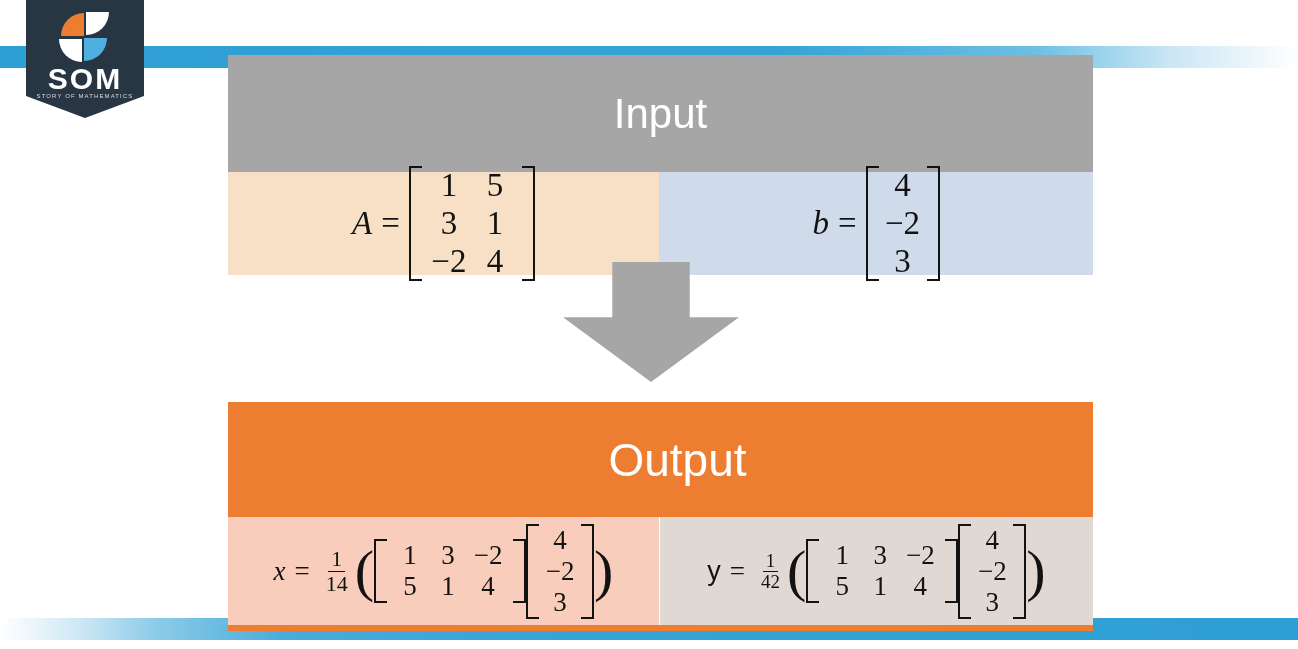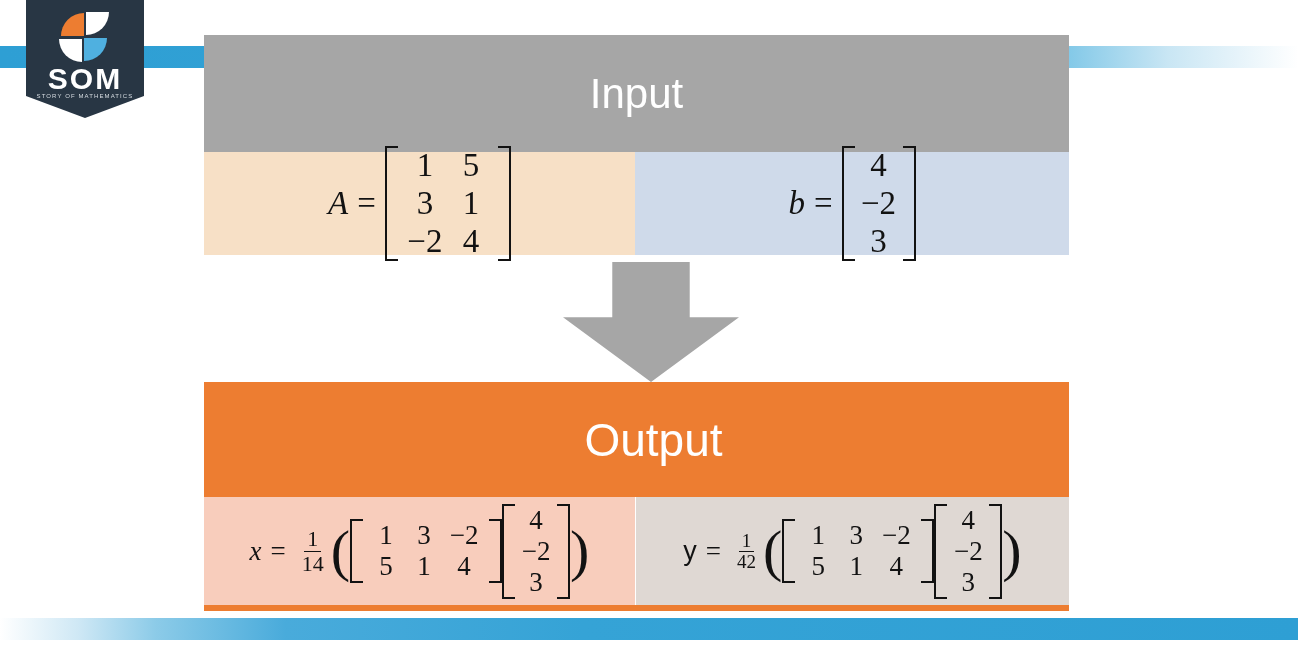--- a/index.html
+++ b/index.html
@@ -25,21 +25,21 @@
   .logo-mark{position:absolute;left:28px;top:14px;width:60px;height:54px;}
   .logo-som{
     position:absolute;left:0;top:68px;width:118px;text-align:center;
     color:#ffffff;font-size:30px;font-weight:bold;letter-spacing:2px;line-height:1;
   }
   .logo-tag{
     position:absolute;left:0;top:97px;width:118px;text-align:center;
     color:#d7dde2;font-size:6px;letter-spacing:1.1px;
   }
   
-  .tbl{position:absolute;left:204px;width:865px;}
+  .tbl{position:absolute;left:228px;width:865px;margin-top:20px;}
   .thead{
     width:100%;box-sizing:border-box;
     display:flex;align-items:center;justify-content:center;
     color:#ffffff;font-weight:400;
   }
   .tbody{display:flex;width:100%;}
   .cell{
     display:flex;align-items:center;justify-content:center;
     box-sizing:border-box;
   }

